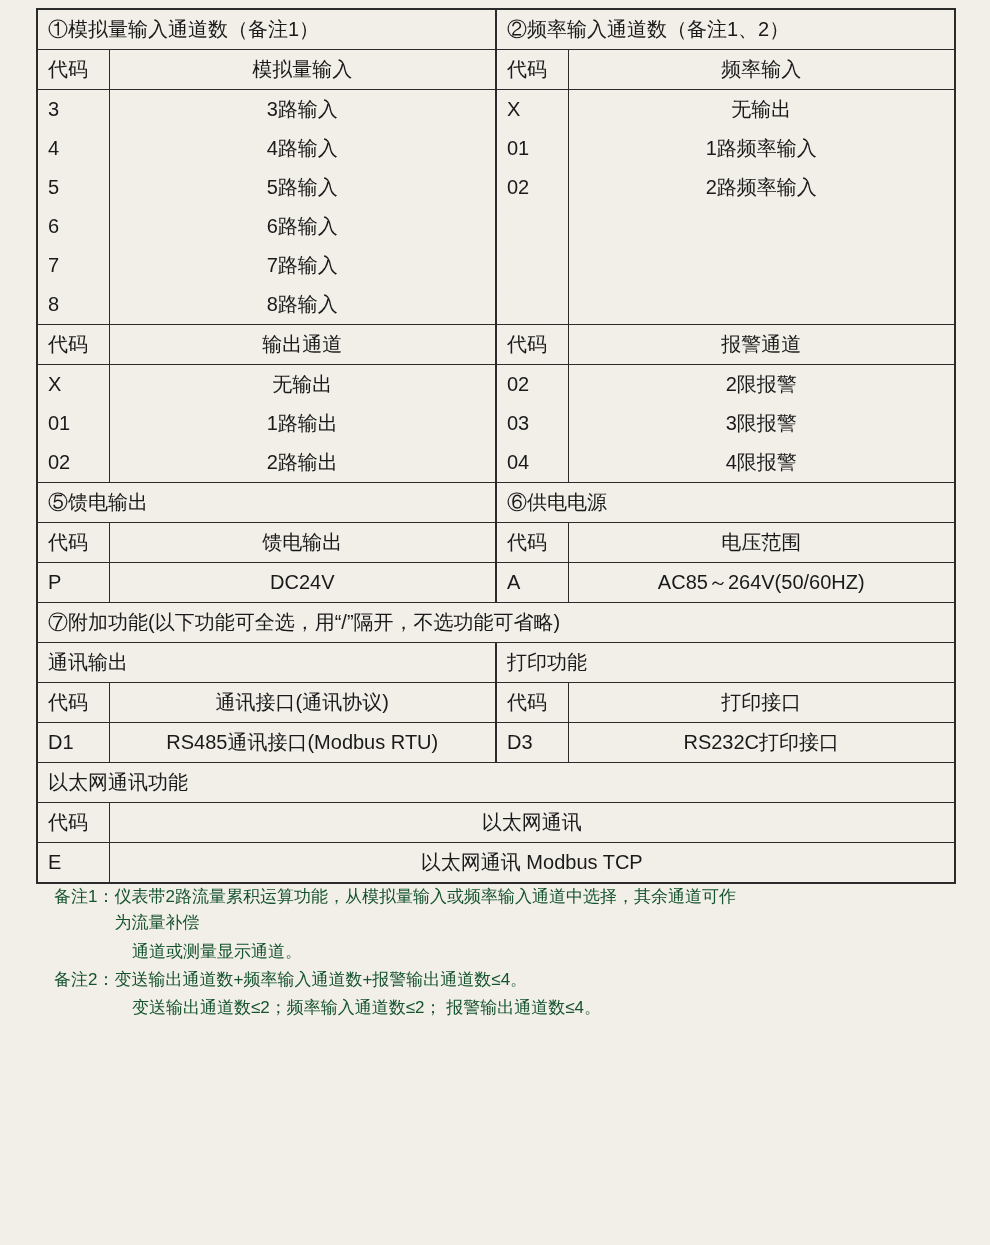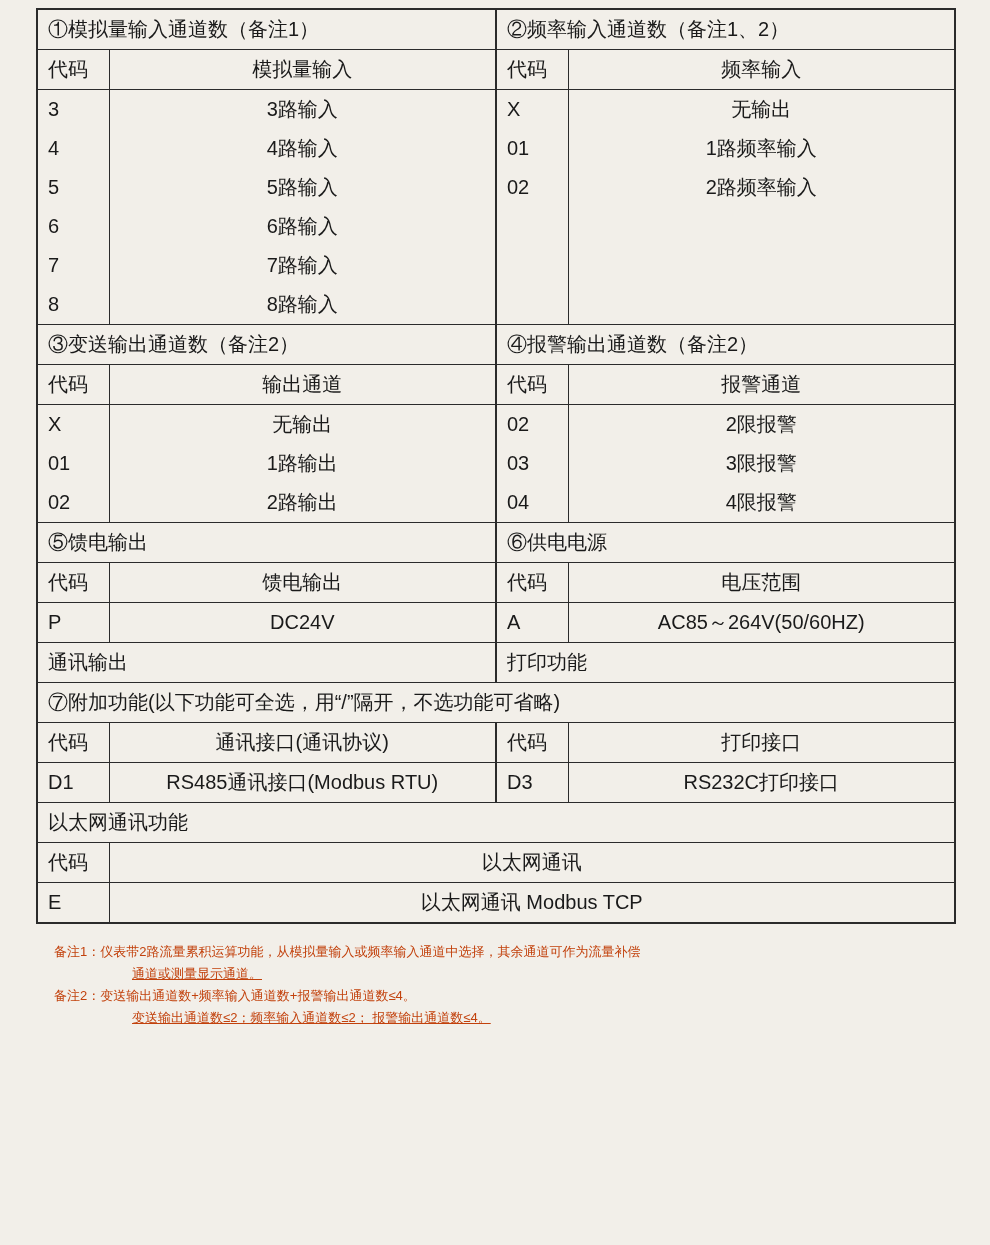--- a/index.html
+++ b/index.html
@@ -49,40 +49,38 @@
     border-top: 2px solid #2b2b2b;
   }
   .mid-div {
     border-left: 2px solid #2b2b2b !important;
     border-radius: 15px;
   }
   .val {
     text-align: center;
   }
   .notes {
-    margin-top: 18px;
-    font-size: 13px;
+    font-size: 17px;
     line-height: 1.55;
-    color: #c2410c;
+    color: #14532d;
   }
   .note-row {
     display: flex;
     align-items: flex-start;
     margin-bottom: 2px;
   }
   .note-label {
     white-space: nowrap;
     padding-left: 18px;
   }
   .note-body {
     flex: 1;
   }
   .note-sub {
     padding-left: 96px;
-    text-decoration: underline;
   }
 </style>
 </head>
 <body>
 
 <div class="page">
 
   <table class="spec">
     <colgroup>
       <col style="width:72px">
@@ -135,24 +133,20 @@
         <td class="val" style="border-top:none;border-bottom:none"></td>
       </tr>
       <tr>
         <td class="code-col" style="border-top:none">8</td>
         <td class="val" style="border-top:none">8路输入</td>
         <td class="code-col mid-div" style="border-top:none"></td>
         <td class="val" style="border-top:none"></td>
       </tr>
 
       <tr class="sec-top">
-        <td class="hdr" colspan="2">③变送输出通道数（备注2）</td>
-        <td class="hdr mid-div" colspan="2">④报警输出通道数（备注2）</td>
-      </tr>
-      <tr class="sec-top">
         <td class="code-col">代码</td>
         <td class="val">输出通道</td>
         <td class="code-col mid-div">代码</td>
         <td class="val">报警通道</td>
       </tr>
       <tr>
         <td class="code-col" style="border-bottom:none">X</td>
         <td class="val" style="border-bottom:none">无输出</td>
         <td class="code-col mid-div" style="border-bottom:none">02</td>
         <td class="val" style="border-bottom:none">2限报警</td>
@@ -181,25 +175,25 @@
         <td class="val">电压范围</td>
       </tr>
       <tr>
         <td class="code-col">P</td>
         <td class="val">DC24V</td>
         <td class="code-col mid-div">A</td>
         <td class="val">AC85～264V(50/60HZ)</td>
       </tr>
 
       <tr class="sec-top">
+        <td class="hdr" colspan="4">⑦附加功能(以下功能可全选，用“/”隔开，不选功能可省略)</td>
+      </tr>
+      <tr class="sec-top">
         <td class="hdr" colspan="2">通讯输出</td>
         <td class="hdr mid-div" colspan="2">打印功能</td>
-      </tr>
-      <tr class="sec-top">
-        <td class="hdr" colspan="4">⑦附加功能(以下功能可全选，用“/”隔开，不选功能可省略)</td>
       </tr>
       <tr>
         <td class="code-col">代码</td>
         <td class="val">通讯接口(通讯协议)</td>
         <td class="code-col mid-div">代码</td>
         <td class="val">打印接口</td>
       </tr>
       <tr>
         <td class="code-col">D1</td>
         <td class="val">RS485通讯接口(Modbus RTU)</td>

